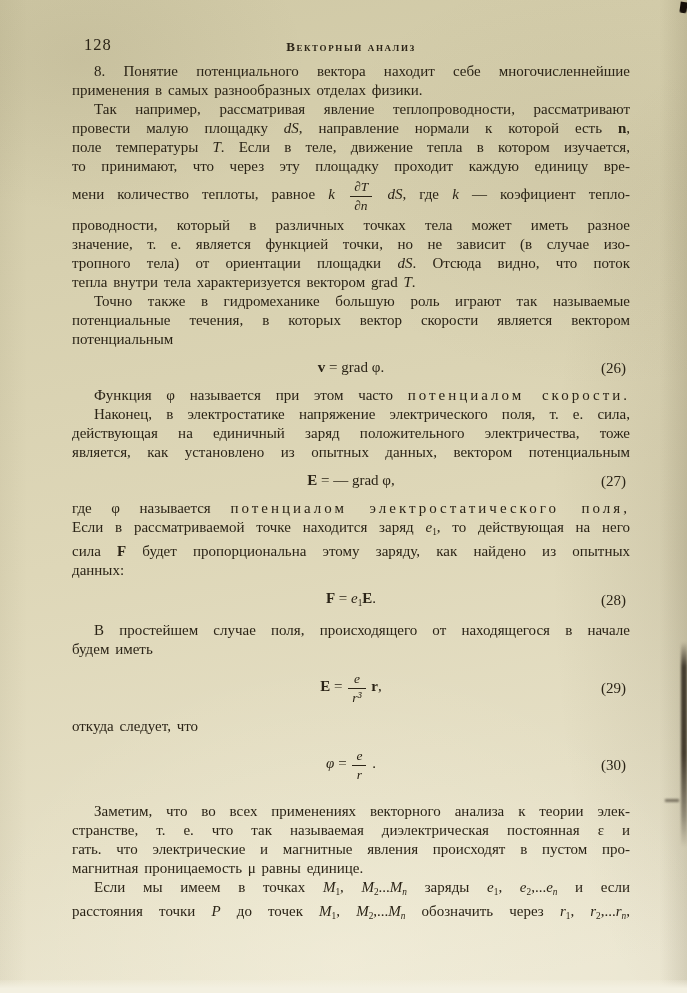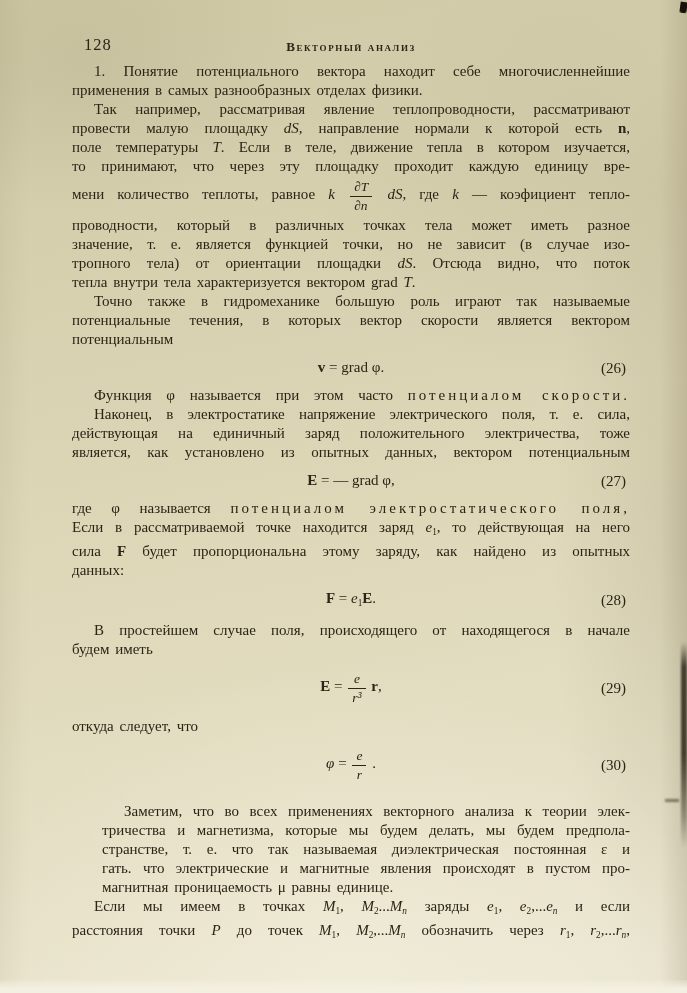--- a/index.html
+++ b/index.html
@@ -30,21 +30,21 @@
   .edge-dash{position:absolute;right:8px;top:799px;width:14px;height:3px;
     background:rgba(35,28,18,0.5);filter:blur(1px);}
 
   .hdr{position:absolute;left:72px;top:34px;width:558px;height:22px;}
   .pagenum{position:absolute;left:2px;top:1px;font-size:16.5px;letter-spacing:1px;margin-left:10px;}
   .runtitle{position:absolute;left:0;right:0;top:3px;text-align:center;
     font-size:13px;font-weight:700;font-variant:small-caps;letter-spacing:1.6px;}
 
   .content{position:absolute;left:72px;top:62px;width:558px;}
   .para{margin:0;}
-  .para.gap{margin-top:20px;margin-left:30px;}
+  .para.gap{margin-top:20px;}
   .line{min-height:19px;text-align:justify;text-align-last:justify;word-spacing:1.5px;}
   .line.last{text-align-last:left;word-spacing:2px;}
   .line.ind{text-indent:22px;}
   .line.tall{padding:3px 0;}
   .it{font-style:italic;}
   .bd{font-weight:700;}
   .spaced{letter-spacing:3px;}
   .sub{font-size:0.62em;vertical-align:-0.28em;letter-spacing:0;}
 
   .frac{display:inline-block;vertical-align:middle;text-align:center;line-height:1;
@@ -63,21 +63,21 @@
 <div class="page">
   <div class="texture"></div>
 
   <div class="hdr">
     <span class="pagenum">128</span>
     <span class="runtitle">Векторный анализ</span>
   </div>
 
   <div class="content" id="content">
       <div class="para">
-        <div class="line ind"><span>1. Понятие потенциального вектора находит себе многочисленнейшие</span></div>
+        <div class="line ind"><span>8. Понятие потенциального вектора находит себе многочисленнейшие</span></div>
         <div class="line last"><span>применения в самых разнообразных отделах физики.</span></div>
       </div>
       <div class="para">
         <div class="line ind"><span>Так например, рассматривая явление теплопроводности, рассматривают</span></div>
         <div class="line"><span>провести малую площадку </span><span class="it">dS</span><span>, направление нормали к которой есть </span><span class="bd">n</span><span>,</span></div>
         <div class="line"><span>поле температуры </span><span class="it">T</span><span>. Если в теле, движение тепла в котором изучается,</span></div>
         <div class="line"><span>то принимают, что через эту площадку проходит каждую единицу вре-</span></div>
         <div class="line tall"><span>мени количество теплоты, равное </span><span class="it">k</span><span> </span><span class="frac"><span class="fn">∂T</span><span class="fd">∂n</span></span><span> </span><span class="it">dS</span><span>, где </span><span class="it">k</span><span> — коэфициент тепло-</span></div>
         <div class="line"><span>проводности, который в различных точках тела может иметь разное</span></div>
         <div class="line"><span>значение, т. е. является функцией точки, но не зависит (в случае изо-</span></div>
@@ -110,21 +110,20 @@
         <div class="line ind"><span>В простейшем случае поля, происходящего от находящегося в начале</span></div>
         <div class="line last"><span>будем иметь</span></div>
       </div>
       <div class="eq tall"><span class="eqbody"><span class="bd">E</span><span> = </span><span class="frac"><span class="fn">e</span><span class="fd">r³</span></span><span> </span><span class="bd">r</span><span>,</span></span><span class="eqnum">(29)</span></div>
       <div class="para">
         <div class="line last"><span>откуда следует, что</span></div>
       </div>
       <div class="eq tall"><span class="eqbody"><span class="it">φ</span><span> = </span><span class="frac"><span class="fn">e</span><span class="fd">r</span></span><span> .</span></span><span class="eqnum">(30)</span></div>
       <div class="para gap">
         <div class="line ind"><span>Заметим, что во всех применениях векторного анализа к теории элек-</span></div>
-        <div class="line"><span>тричества и магнетизма, которые мы будем делать, мы будем предпола-</span></div>
         <div class="line"><span>странстве, т. е. что так называемая диэлектрическая постоянная ε и</span></div>
         <div class="line"><span>гать. что электрические и магнитные явления происходят в пустом про-</span></div>
         <div class="line last"><span>магнитная проницаемость μ равны единице.</span></div>
       </div>
       <div class="para">
         <div class="line ind"><span>Если мы имеем в точках </span><span class="it">M</span><span class="sub">1</span><span>, </span><span class="it">M</span><span class="sub">2</span><span>...</span><span class="it">M</span><span class="sub it">n</span><span> заряды </span><span class="it">e</span><span class="sub">1</span><span>, </span><span class="it">e</span><span class="sub">2</span><span>,...</span><span class="it">e</span><span class="sub it">n</span><span> и если</span></div>
         <div class="line"><span>расстояния точки </span><span class="it">P</span><span> до точек </span><span class="it">M</span><span class="sub">1</span><span>, </span><span class="it">M</span><span class="sub">2</span><span>,...</span><span class="it">M</span><span class="sub it">n</span><span> обозначить через </span><span class="it">r</span><span class="sub">1</span><span>, </span><span class="it">r</span><span class="sub">2</span><span>,...</span><span class="it">r</span><span class="sub it">n</span><span>,</span></div>
       </div>
     </div>
 

